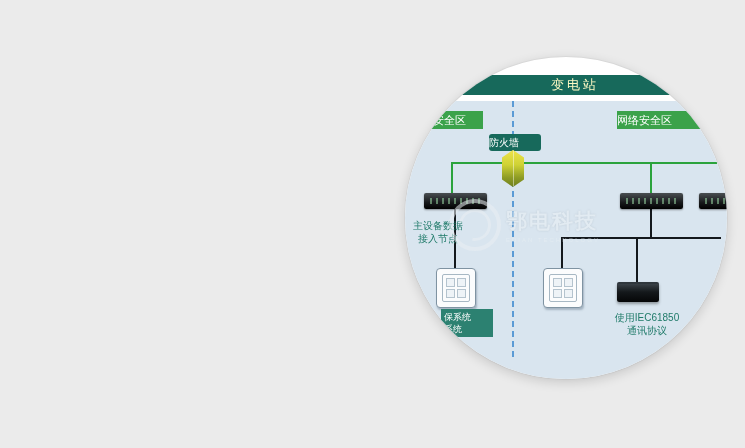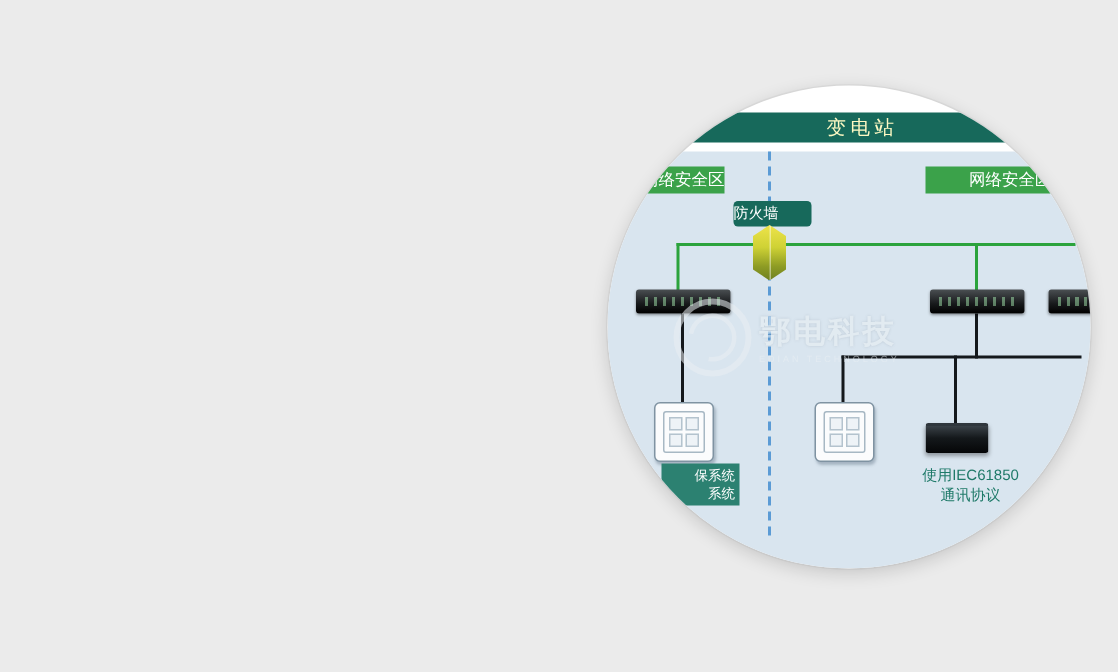--- a/index.html
+++ b/index.html
@@ -20,21 +20,21 @@
   .header-bar{
     position:absolute;top:18px;left:0;right:0;height:20px;
     background:#17695b;color:#fef9c3;
     display:flex;align-items:center;justify-content:center;
     font-size:13px;letter-spacing:3px;padding-left:18px;
   }
   .diagram{position:absolute;top:44px;left:0;right:0;bottom:0;background:#d9e5ef;}
 
   .zone-label{
     position:absolute;background:#3ba24a;color:#fff;
-    font-size:11px;height:18px;line-height:18px;text-align:right;white-space:nowrap;
+    font-size:11px;height:18px;line-height:18px;text-align:left;white-space:nowrap;
   }
   .zone-left{left:6px;top:10px;width:72px;}
   .zone-right{left:212px;top:10px;width:84px;}
 
   .fw-label{
     position:absolute;left:84px;top:33px;width:52px;height:17px;
     background:#17695b;color:#fff;font-size:10px;line-height:17px;
     border-radius:3px;z-index:3;
   }
   .dashed-divider{
@@ -97,21 +97,21 @@
     border-radius:2px;box-shadow:0 2px 3px rgba(0,0,0,.35);
     border-top:2px solid #30373d;
   }
 
   .node-text{
     position:absolute;left:0;top:118px;width:66px;z-index:2;
     color:#1f7a69;font-size:10px;line-height:13px;text-align:center;
   }
   .tlabel{
     position:absolute;background:#2c8171;color:#fff;
-    font-size:9px;line-height:12px;text-align:right;padding:2px 3px;z-index:2;
+    font-size:9px;line-height:12px;text-align:left;padding:2px 3px;z-index:2;
   }
   .lbl-bl{left:36px;top:208px;width:46px;}
   .lbl-bm{left:124px;top:208px;width:76px;}
   .lbl-br{
     position:absolute;left:202px;top:210px;width:80px;z-index:2;
     color:#1f7a69;font-size:10px;line-height:13px;text-align:center;
   }
 
   
   .wm{
@@ -167,20 +167,24 @@
 
       <div class="fw-label">
         <span>防火墙</span>
       </div>
       <div class="fw-icon"></div>
 
       <div class="switch sw-left"></div>
       <div class="switch sw-right"></div>
       <div class="switch sw-partial"></div>
 
+      <div class="node-text">
+        <div>主设备数据</div>
+        <div>接入节点</div>
+      </div>
 
       <div class="relay relay-left">
         <div class="face">
           <div class="cell"></div>
           <div class="cell"></div>
           <div class="cell"></div>
           <div class="cell"></div>
         </div>
       </div>
       <div class="relay relay-mid">

